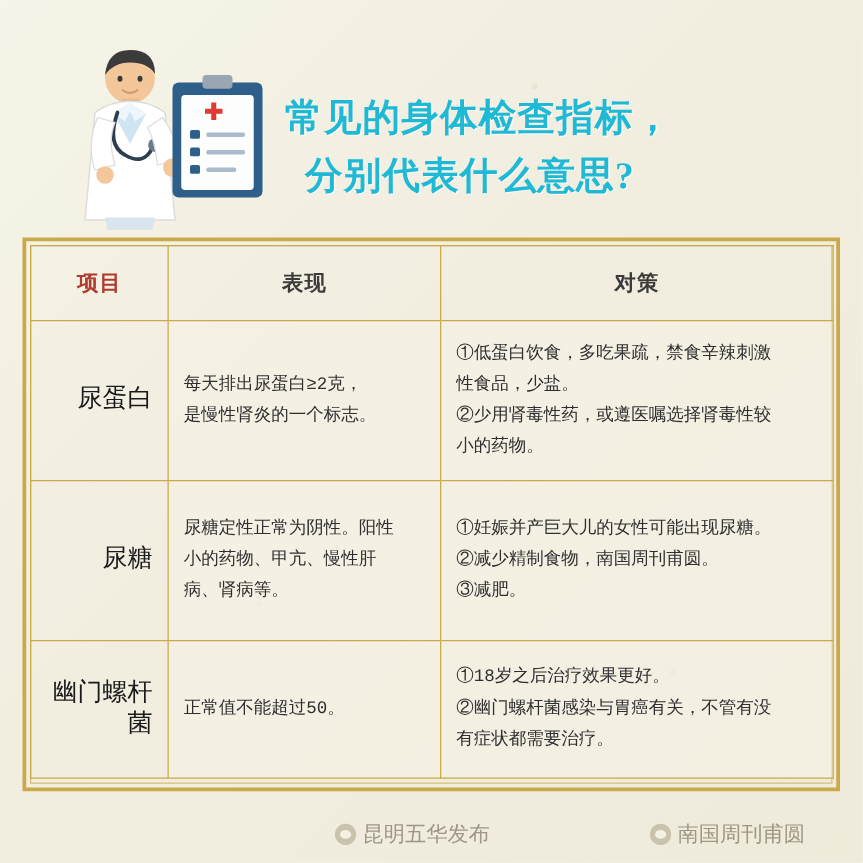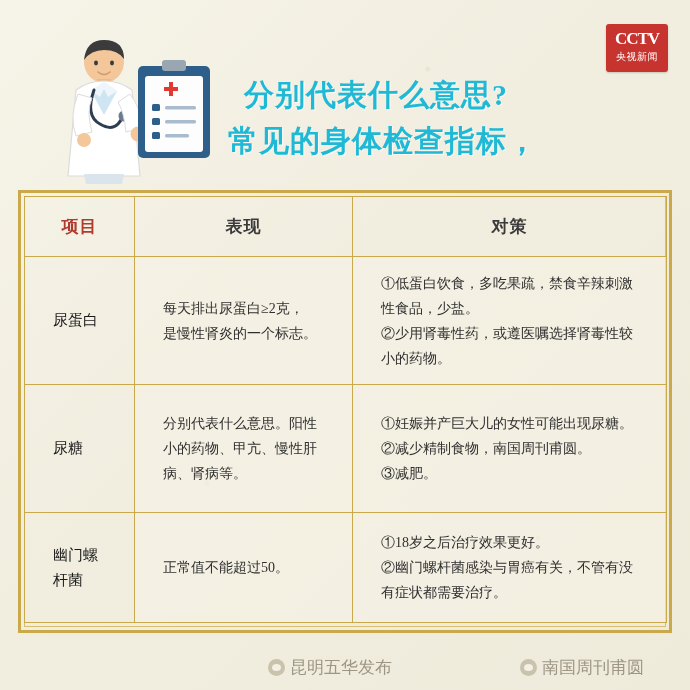--- a/index.html
+++ b/index.html
@@ -103,22 +103,23 @@
     position: absolute;
     left: 24px;
     top: 196px;
     width: 642px;
     border-collapse: collapse;
     table-layout: fixed;
   }
   table.matrix td, table.matrix th {
     border: 1px solid #caa94b;
     vertical-align: middle;
-    padding: 10px 28px;
+    padding: 10px 12px;
     box-sizing: border-box;
+    font-family: Liberation Mono, monospace;
   }
   thead th {
     height: 60px;
     font-family: "Liberation Serif", serif;
     font-size: 17px;
     font-weight: bold;
     color: #c0392b;
     text-align: center;
     letter-spacing: 1px;
   }
@@ -130,23 +131,23 @@
   col.col1 { width: 218px; }
   col.col2 { width: 314px; }
 
   tbody td {
     font-family: "Liberation Serif", serif;
     font-size: 14px;
     line-height: 25px;
     color: #2f2f2f;
   }
   tbody td.item {
-    text-align: left;
+    text-align: right;
     color: #1a1a1a;
-    font-size: 15px;
+    font-size: 20px;
   }
   tbody td.cell-shade {
     background: rgba(246,243,230,0.55);
   }
   tbody tr.r0 td { height: 128px; }
   tbody tr.r1 td { height: 128px; }
   tbody tr.r2 td { height: 110px; }
 
   .line { display: block; }
 
@@ -185,24 +186,20 @@
     width: 9px; height: 7px;
     border-radius: 50%;
     background: #f3f0e4;
   }
 </style>
 </head>
 <body>
 
 <div class="page">
 
-  <div class="cctv-logo">
-    <div class="mark">CCTV</div>
-    <div class="sub">央视新闻</div>
-  </div>
 
   <div class="doctor">
     <svg viewBox="0 0 200 150" width="200" height="150" aria-hidden="true">
 
       <ellipse cx="78" cy="28" rx="20" ry="21" fill="#f4c79a"></ellipse>
       <path d="M58 26 q2-20 20-20 q20 0 20 19 q-6-9-20-9 q-13 0-20 10z" fill="#3b3b3b"></path>
       <ellipse cx="70" cy="29" rx="2" ry="2.4" fill="#3b3b3b"></ellipse>
       <ellipse cx="86" cy="29" rx="2" ry="2.4" fill="#3b3b3b"></ellipse>
       <path d="M72 38 q6 5 12 0" stroke="#d09a6c" stroke-width="1.6" fill="none" stroke-linecap="round"></path>
 
@@ -236,22 +233,22 @@
         <rect x="139" y="72" width="31" height="3.5" rx="1.5"></rect>
         <rect x="139" y="86" width="31" height="3.5" rx="1.5"></rect>
         <rect x="139" y="100" width="24" height="3.5" rx="1.5"></rect>
       </g>
 
       <path d="M58 140 h40 l-2 10 h-36z" fill="#d9e4ec"></path>
     </svg>
   </div>
 
   <div class="title-block">
+    <div class="title-line">常见的身体检查指标，</div>
     <div class="title-line second">分别代表什么意思?</div>
-    <div class="title-line">常见的身体检查指标，</div>
   </div>
 
   <div class="frame">
     <div class="frame-inner"></div>
   </div>
 
   <table class="matrix">
     <colgroup>
       <col class="col0">
         <col class="col1">
@@ -274,21 +271,21 @@
         <td class="cell-shade">
           <span class="line">①低蛋白饮食，多吃果疏，禁食辛辣刺激</span>
           <span class="line">性食品，少盐。</span>
           <span class="line">②少用肾毒性药，或遵医嘱选择肾毒性较</span>
           <span class="line">小的药物。</span>
         </td>
       </tr>
       <tr class="r1">
         <td class="item">尿糖</td>
         <td class="cell-shade">
-          <span class="line">分别代表什么意思。阳性</span>
+          <span class="line">尿糖定性正常为阴性。阳性</span>
           <span class="line">小的药物、甲亢、慢性肝</span>
           <span class="line">病、肾病等。</span>
         </td>
         <td class="cell-shade">
           <span class="line">①妊娠并产巨大儿的女性可能出现尿糖。</span>
           <span class="line">②减少精制食物，南国周刊甫圆。</span>
           <span class="line">③减肥。</span>
         </td>
       </tr>
       <tr class="r2">

